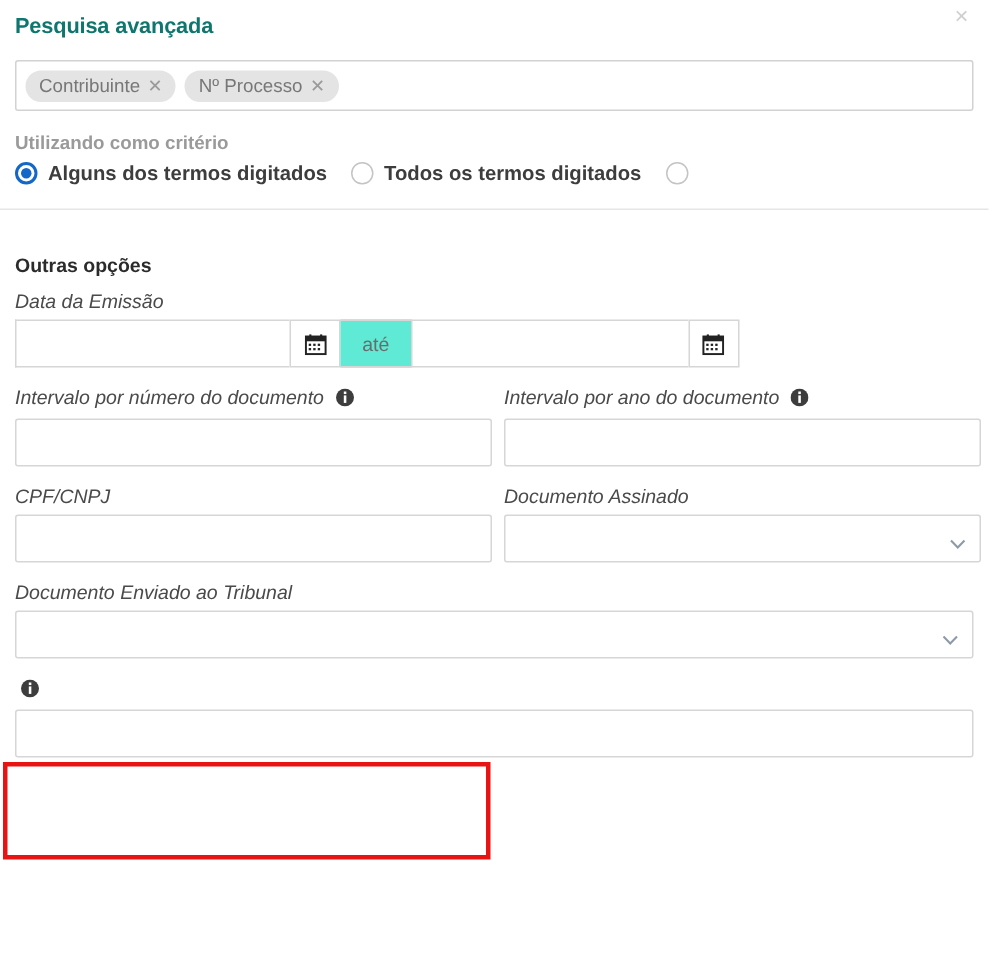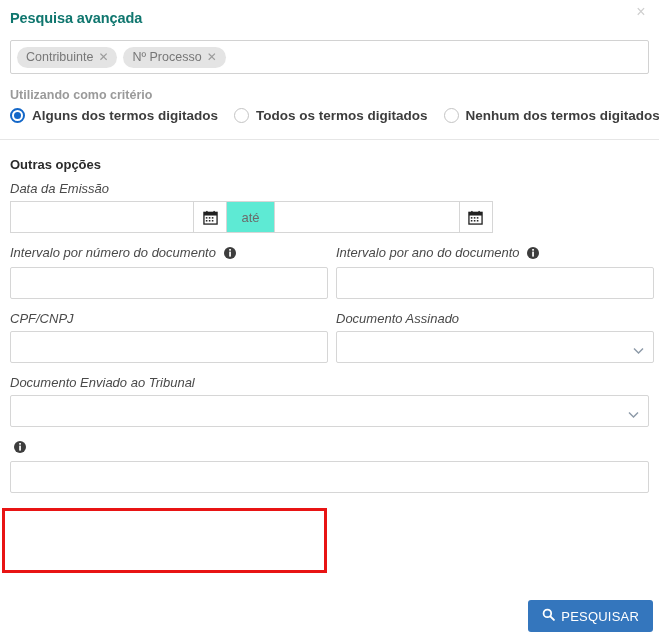--- a/index.html
+++ b/index.html
@@ -66,21 +66,21 @@
     font-size: 13px;
     line-height: 17px;
     margin: 0 0 4px 0;
     font-style: italic;
   }
   .section-title {
     font-size: 13px;
     font-weight: bold;
     color: #2b2b2b;
     line-height: 18px;
-    margin: 4px 0 6px 0;
+    margin: 16px 0 6px 0;
   }
 
   
   .token-row {
     padding: 0 10px;
     margin-top: 12px;
   }
   .token-box {
     box-sizing: border-box;
     width: 639px;
@@ -346,21 +346,20 @@
       <label class="radio-option">
         <span class="radio-dot checked"></span>
         <span>Alguns dos termos digitados</span>
       </label>
       <label class="radio-option">
         <span class="radio-dot"></span>
         <span>Todos os termos digitados</span>
       </label>
       <label class="radio-option">
         <span class="radio-dot"></span>
-        <span>Nenhum dos termos digitados</span>
       </label>
     </div>
   </div>
 
   <div class="divider"></div>
 
   <div class="body">
 
     <div class="section-title">Outras opções</div>
 
@@ -470,25 +469,14 @@
           </svg>
         </span>
       </span>
       <input class="text-input" type="text" value="" style="">
     </div>
 
   </div>
 
   <div class="red-highlight"></div>
 
-  <div class="footer">
-    <button class="btn-primary">
-      <span>
-        <svg width="13" height="13" viewBox="0 0 14 14">
-          <circle cx="5.8" cy="5.8" r="4.1" fill="none" stroke="#ffffff" stroke-width="1.9"></circle>
-          <line x1="9" y1="9" x2="12.8" y2="12.8" stroke="#ffffff" stroke-width="2.1" stroke-linecap="round"></line>
-        </svg>
-      </span>
-      <span>PESQUISAR</span>
-    </button>
-  </div>
 
 </div>
 
 </body></html>

